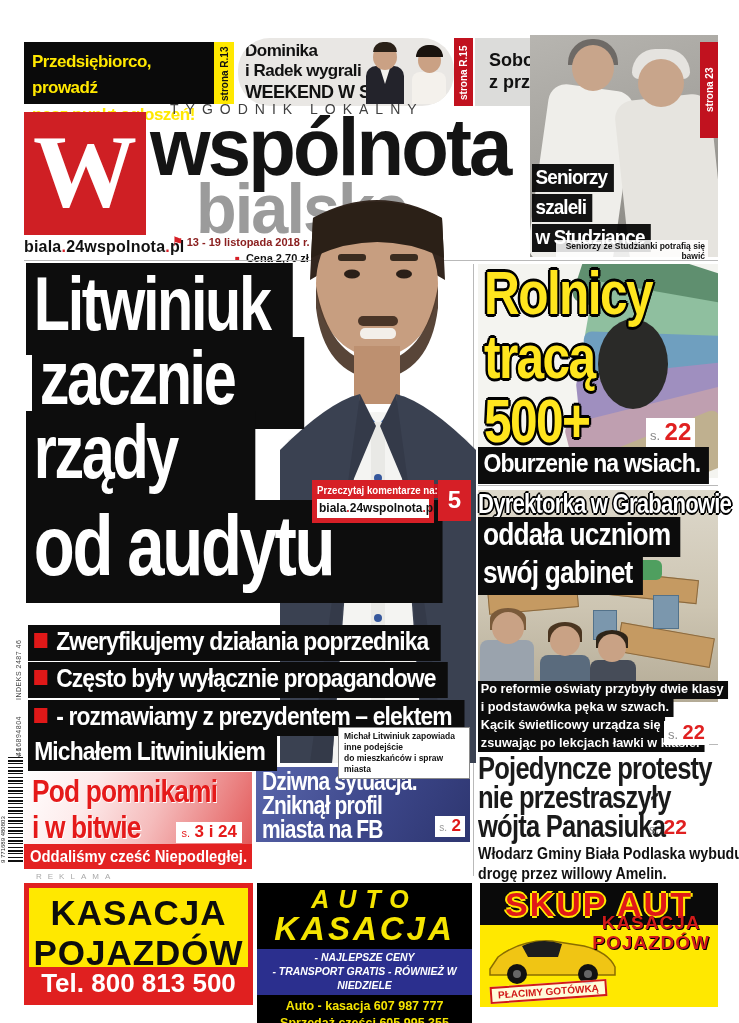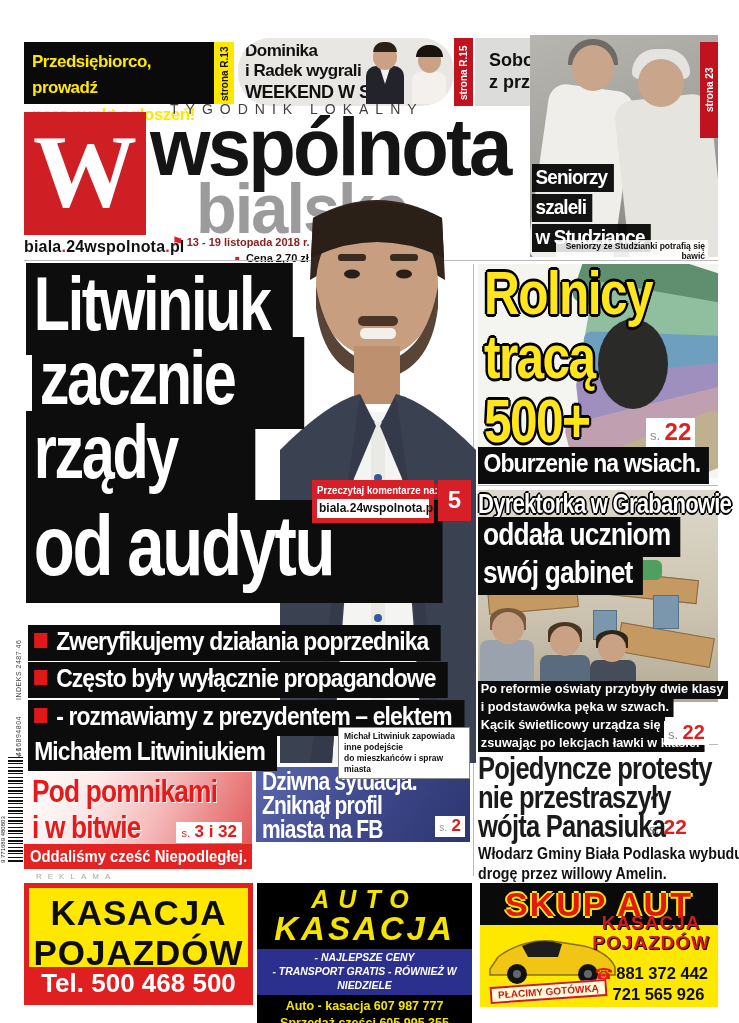--- a/index.html
+++ b/index.html
@@ -379,41 +379,41 @@
   <div class="prot-line p1">Pojedyncze protesty</div>
   <div class="prot-line p2">nie przestraszyły</div>
   <div class="prot-line p3">wójta Panasiuka</div>
   <div class="abs pagebox prot-page"><span class="pl">s.</span> <span class="pn" style="font-size:21px">22</span></div>
   <div class="prot-body pb1">Włodarz Gminy Biała Podlaska wybuduje</div>
   <div class="prot-body pb2">drogę przez willowy Amelin.</div>
 
   <div class="abs memorial">
     <div class="mem-line m1">Pod pomnikami</div>
     <div class="mem-line m2">i w bitwie</div>
-    <div class="mem-page"><span class="pl">s.</span> <span class="pn">3 i 32</span></div>
+    <div class="mem-page"><span class="pl">s.</span> <span class="pn">3 i 24</span></div>
     <div class="mem-bar"><span>Oddaliśmy cześć Niepodległej.</span></div>
   </div>
 
   <div class="abs fbbox">
     <div class="fb-main">
       <span class="fb-line">Dziwna sytuacja.</span>
       <span class="fb-line">Zniknął profil</span>
       <span class="fb-line">miasta na FB</span>
       <div class="fb-page"><span class="pl">s.</span> <span class="pn">2</span></div>
     </div>
   </div>
 
   <div class="abs reklama">REKLAMA</div>
 
   <div class="abs ad-left">
     <div class="inner">
       <div class="big">KASACJA</div>
       <div class="big">POJAZDÓW</div>
     </div>
-    <div class="tel">Tel. 500 468 500</div>
+    <div class="tel">Tel. 800 813 500</div>
   </div>
 
   <div class="abs ad-mid">
     <div class="a1">AUTO</div>
     <div class="a2">KASACJA</div>
     <div class="blue">
       <div>- NAJLEPSZE CENY</div>
       <div>- TRANSPORT GRATIS - RÓWNIEŻ W NIEDZIELE</div>
     </div>
     <div class="rows">
@@ -432,20 +432,16 @@
         <circle cx="35" cy="49" r="10" fill="#111"></circle>
           <circle cx="35" cy="49" r="4" fill="#666"></circle>
         <circle cx="106" cy="49" r="10" fill="#111"></circle>
           <circle cx="106" cy="49" r="4" fill="#666"></circle>
       </svg>
     </div>
     <div class="kas">
       <div>KASACJA</div>
       <div>POJAZDÓW</div>
     </div>
-    <div class="phones">
-      <div><span class="ph-icon">☎</span><span>881 372 442</span></div>
-      <div style="padding-left:18px">721 565 926</div>
-    </div>
     <div class="stamp">PŁACIMY GOTÓWKĄ</div>
   </div>
 
 </div>
 
 </body></html>

